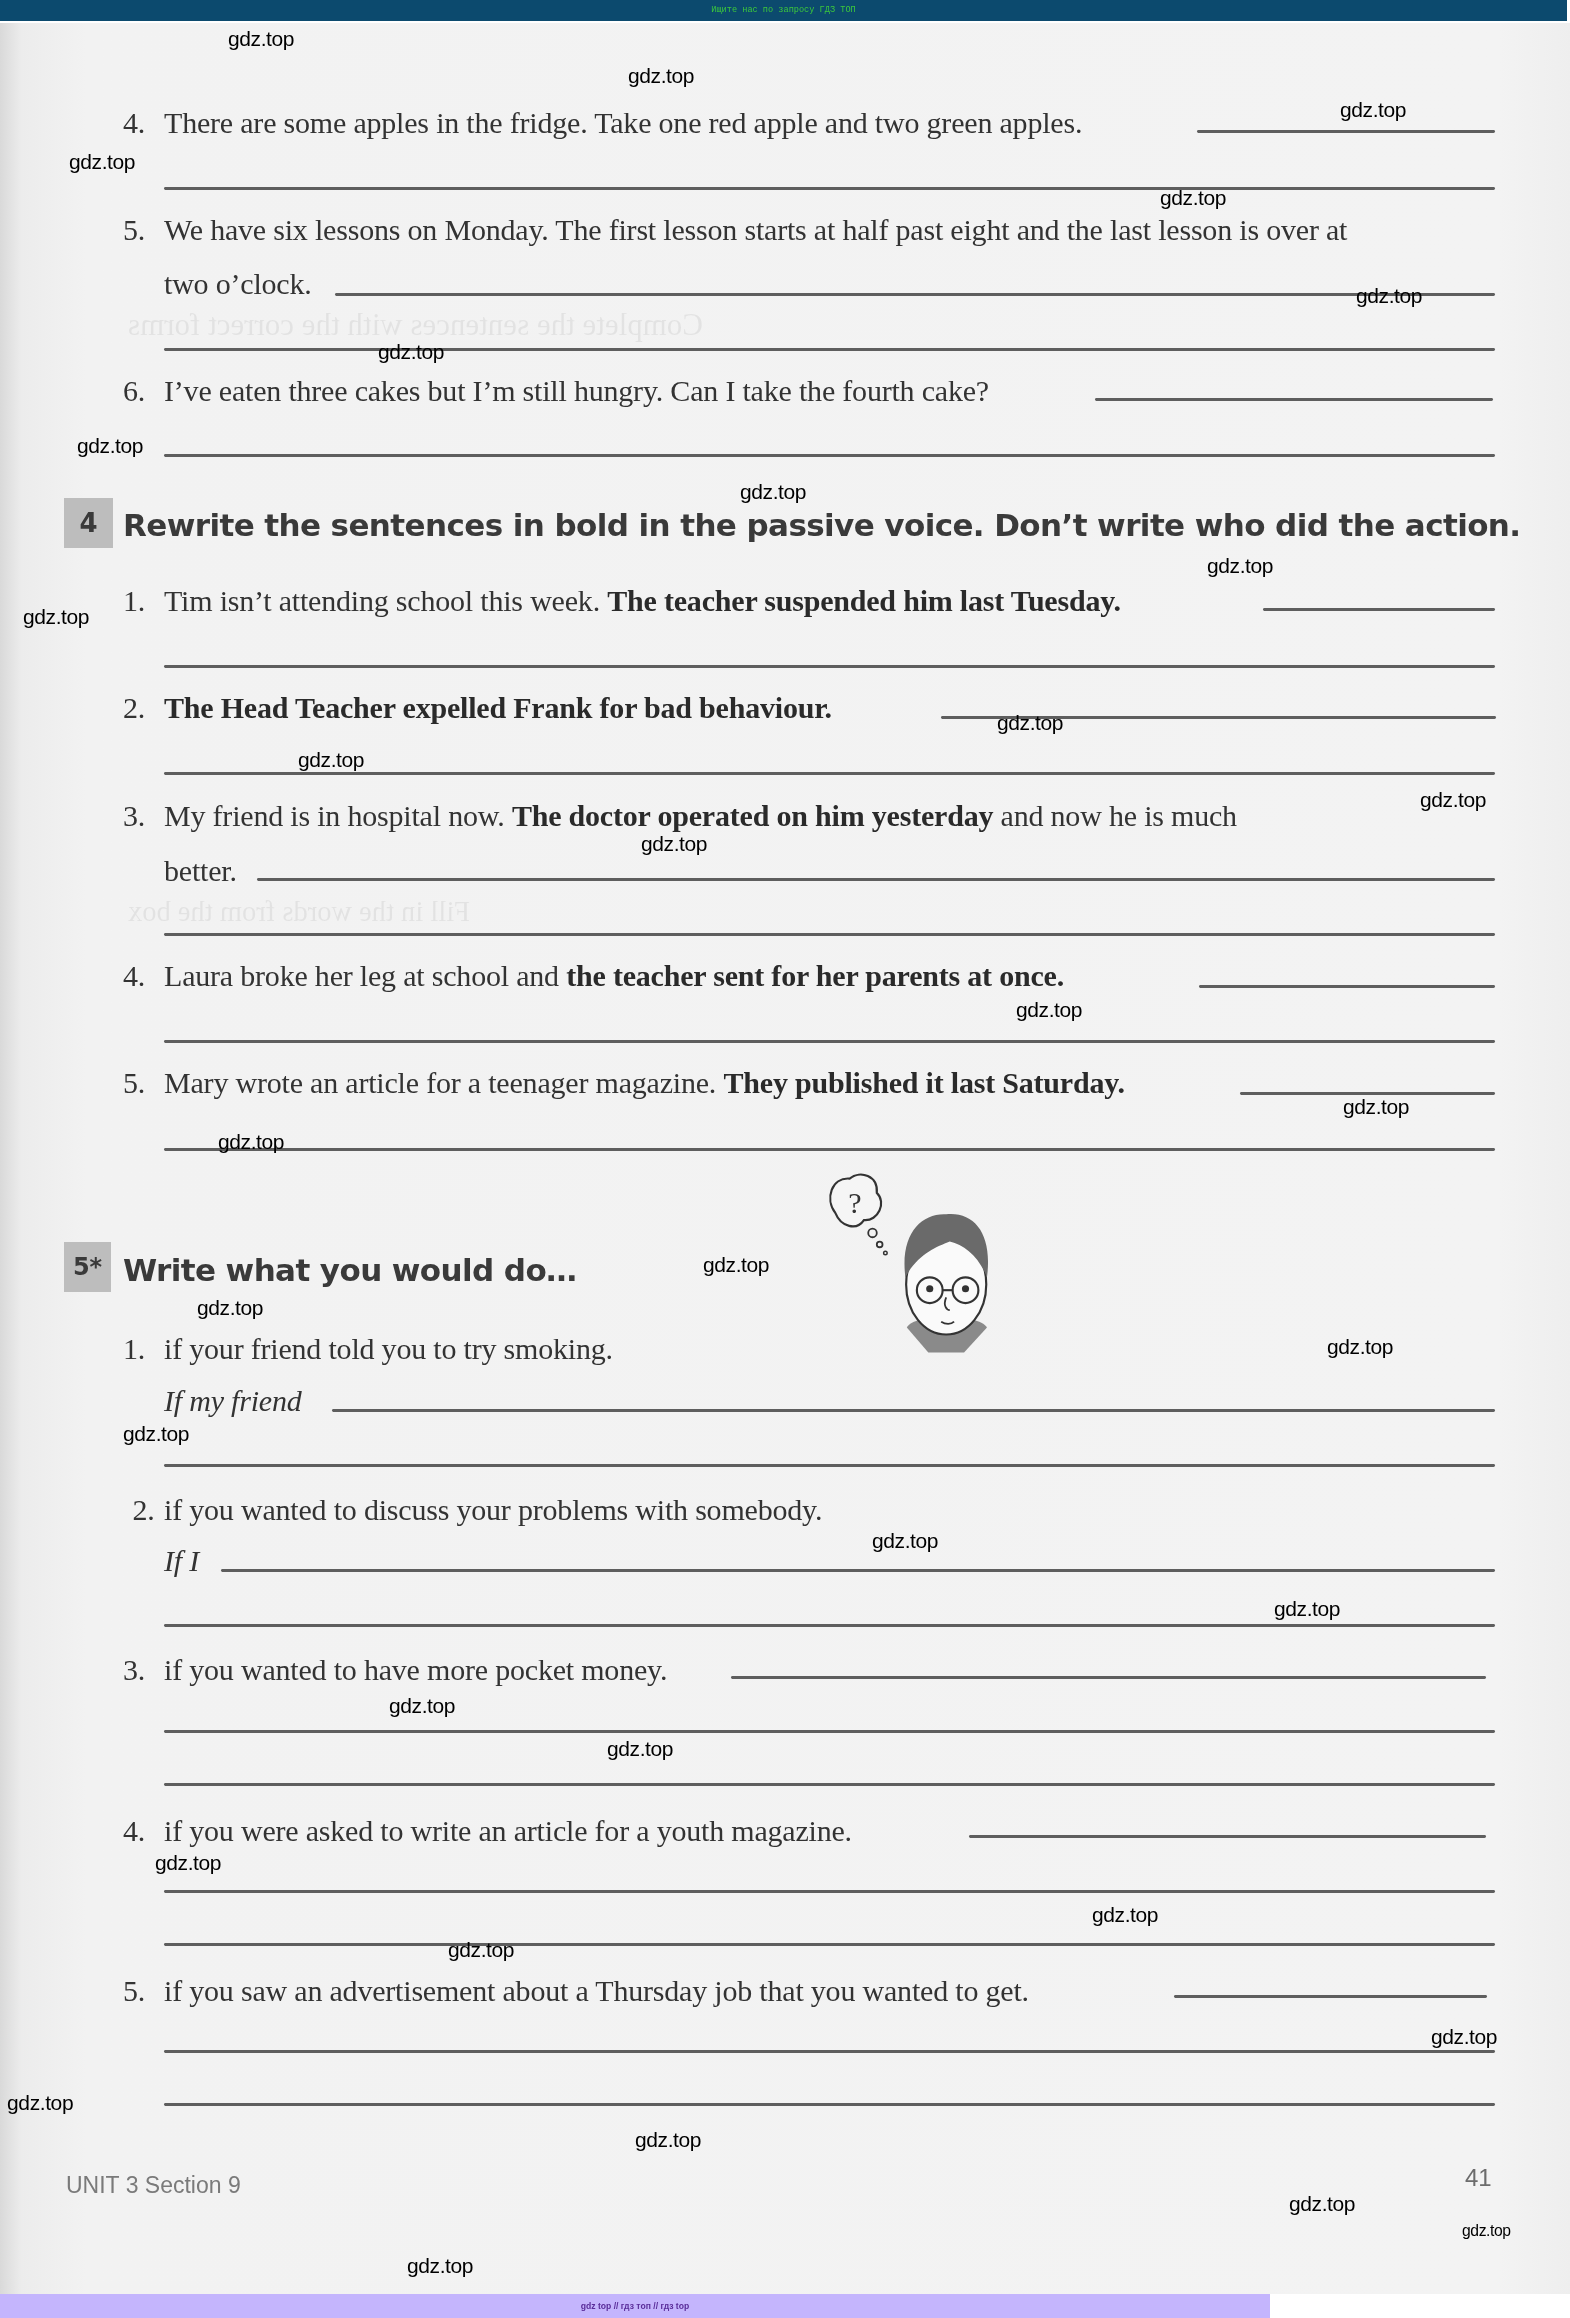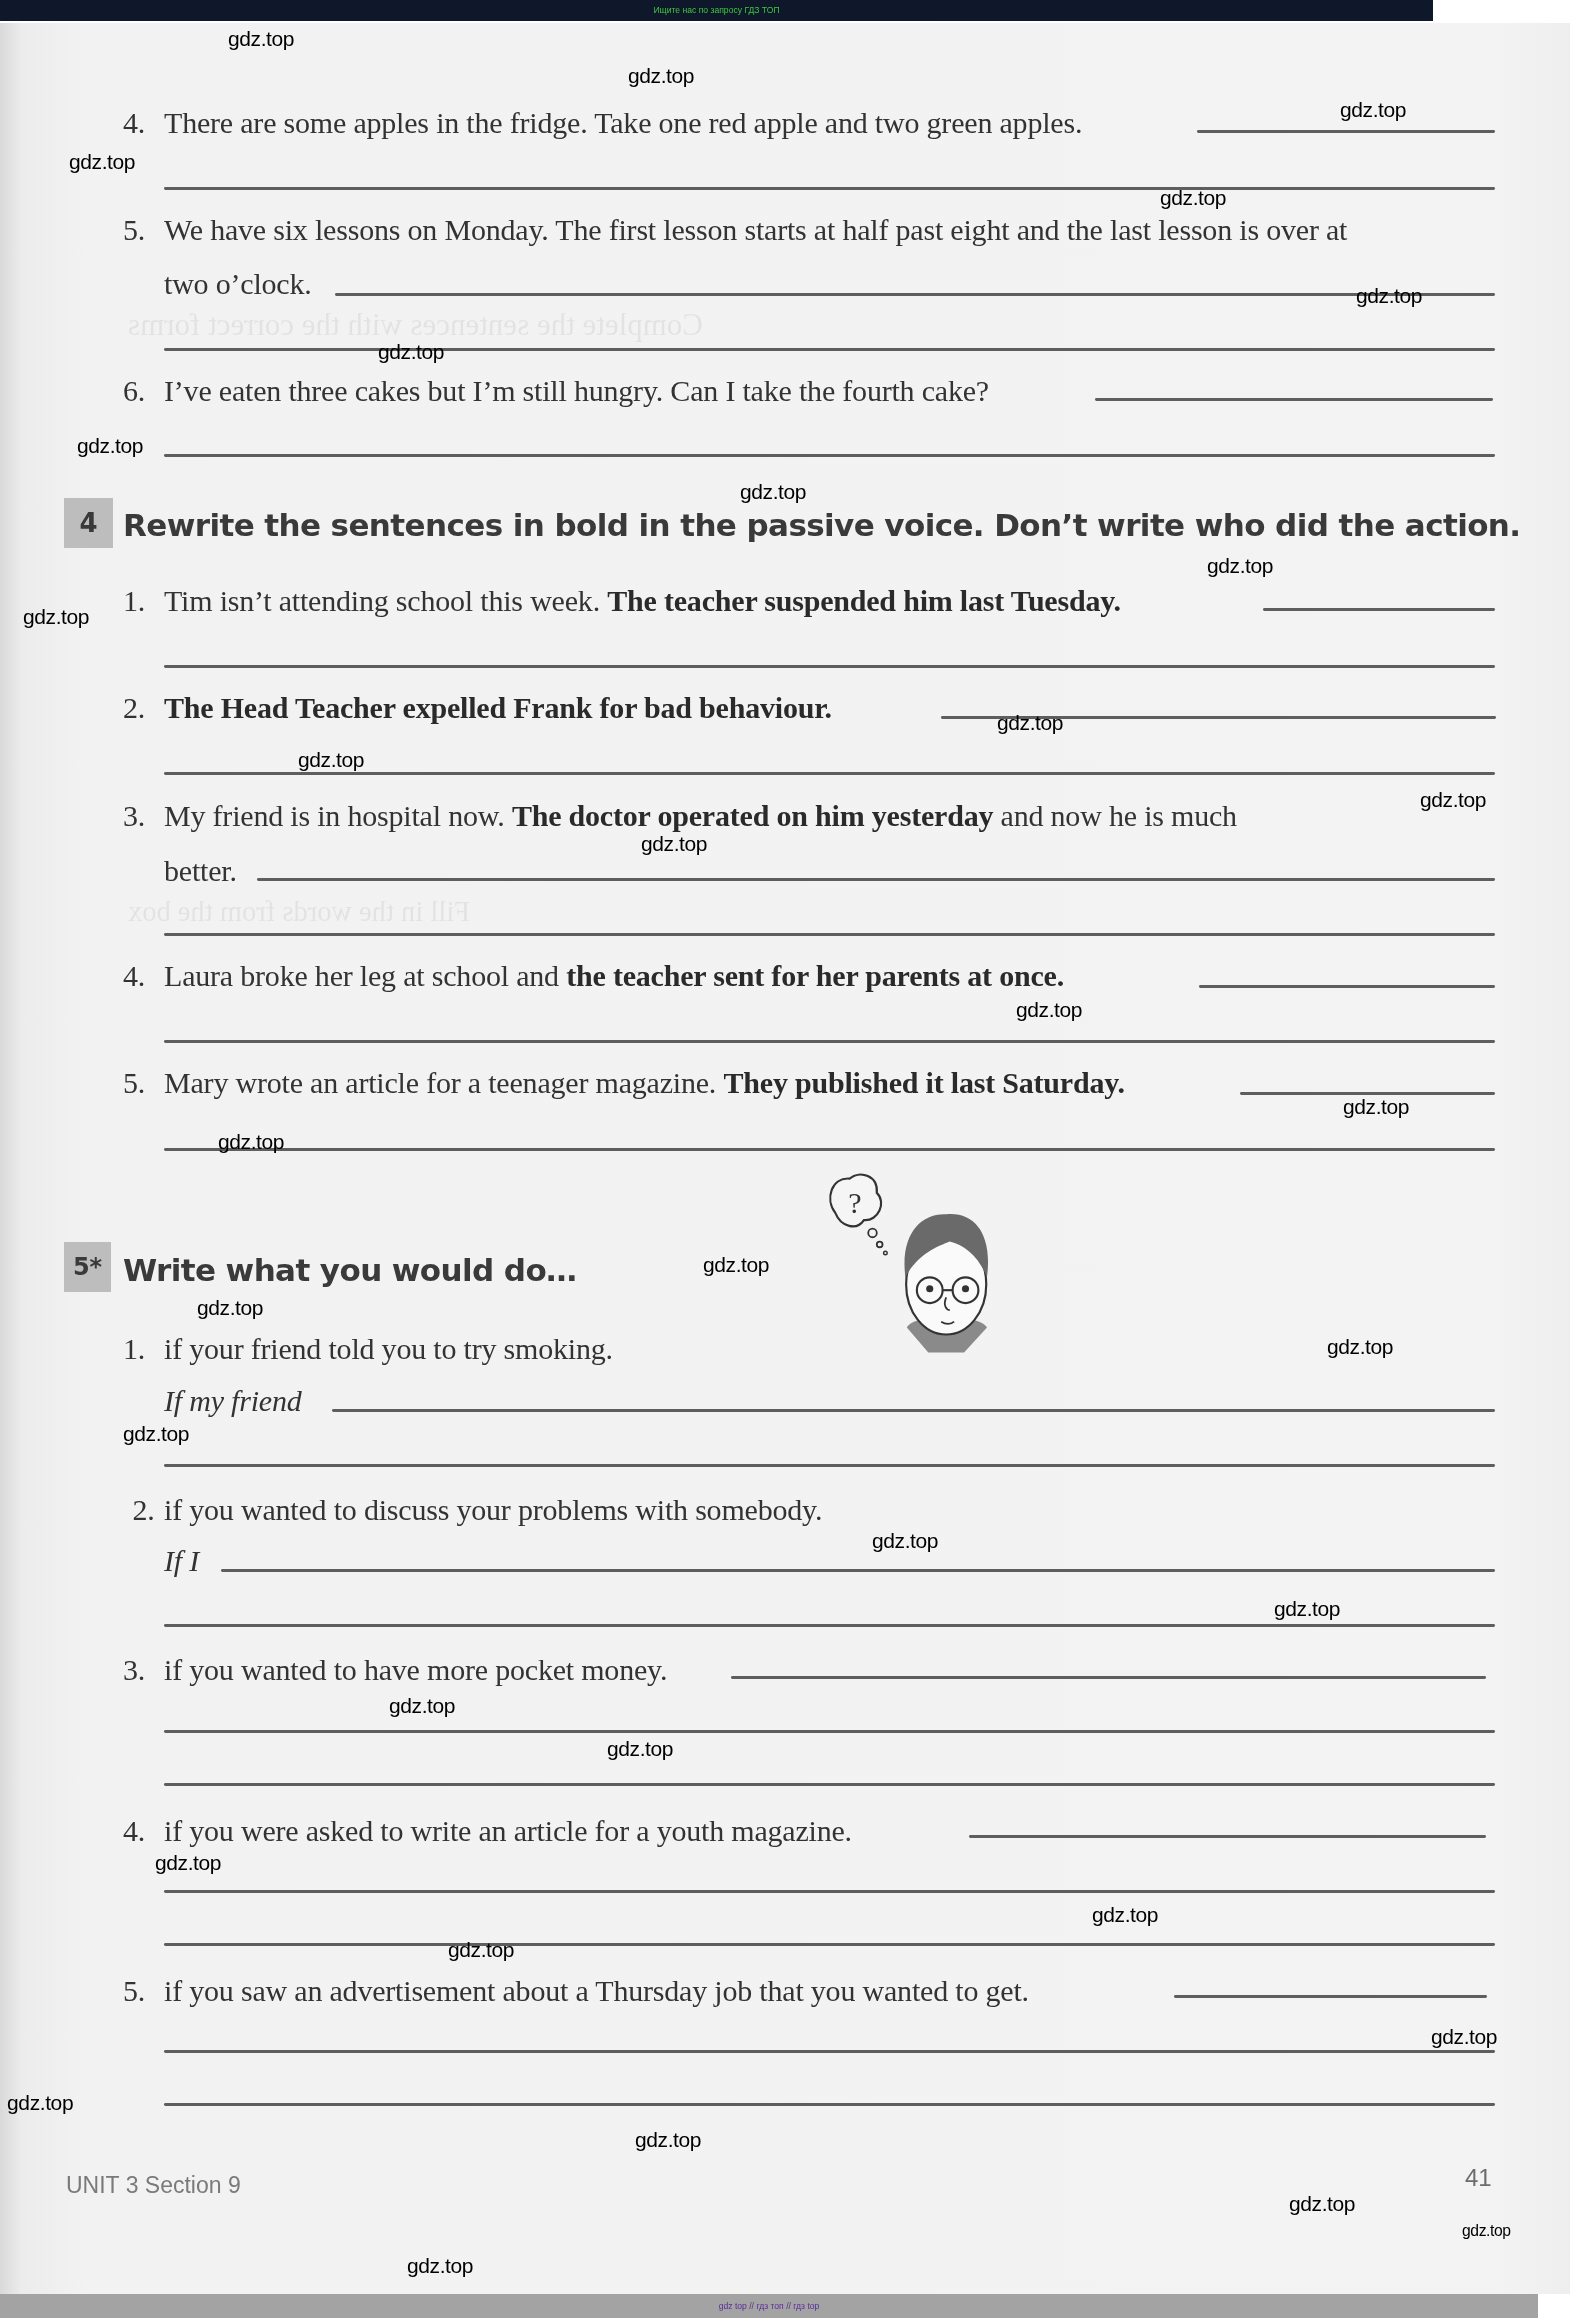--- a/index.html
+++ b/index.html
@@ -1,22 +1,22 @@
 <!DOCTYPE html>
 <html style="font-size:11.4px"><head>
 <meta charset="utf-8">
 <style>
   * { box-sizing: border-box; margin: 0; padding: 0; }
   html, body { width: 1571px; height: 2319px; background: #ffffff; overflow: hidden; }
   body { position: relative; font-family: "Liberation Serif", serif; color: #2e2e2e; }
 
-  .top-banner { position: absolute; left: 0; top: 0; width: 1433px; height: 21.4px; background: #0f172a;
-    text-align: center; font-family: Liberation Sans, sans-serif; font-size: 8.6px; line-height: 20px; color: #3cc83c; }
-  .bottom-banner { position: absolute; left: 0; top: 2294px; width: 1538px; height: 24px; background: #a3a3a3;
-    text-align: center; font-family: "Liberation Sans", sans-serif; font-size: 8.6px; line-height: 24px; color: #5a2d9a; }
+  .top-banner { position: absolute; left: 0; top: 0; width: 1567px; height: 21.4px; background: #0c4a6e;
+    text-align: center; font-family: Liberation Mono, monospace; font-size: 8.6px; line-height: 20px; color: #3cc83c; }
+  .bottom-banner { position: absolute; left: 0; top: 2294px; width: 1270px; height: 24px; background: #c4b5fd;
+    text-align: center; font-family: "Liberation Sans", sans-serif; font-size: 8.6px; line-height: 24px; color: #5a2d9a; font-weight: bold; }
 
   .page { position: absolute; left: 0; top: 23px; width: 1571px; height: 2271px;
     background: linear-gradient(90deg, #d9d9d9 0px, #ececec 21.4px, #f2f2f2 86px, #f3f3f3 1499px, #eeeeee 1571px); }
 
   .line-text { position: absolute; font-size: 30px; white-space: nowrap; letter-spacing: -0.2px; color: #333; }
   .line-text b { font-weight: bold; color: #2a2a2a; }
   .num { display: inline-block; width: 41px; }
   .blank { position: absolute; height: 2.9px; background: #5e5e5e; border-radius: 1.4px; }
 
   .task-head { position: absolute; font-family: "DejaVu Sans", sans-serif; font-weight: bold;

